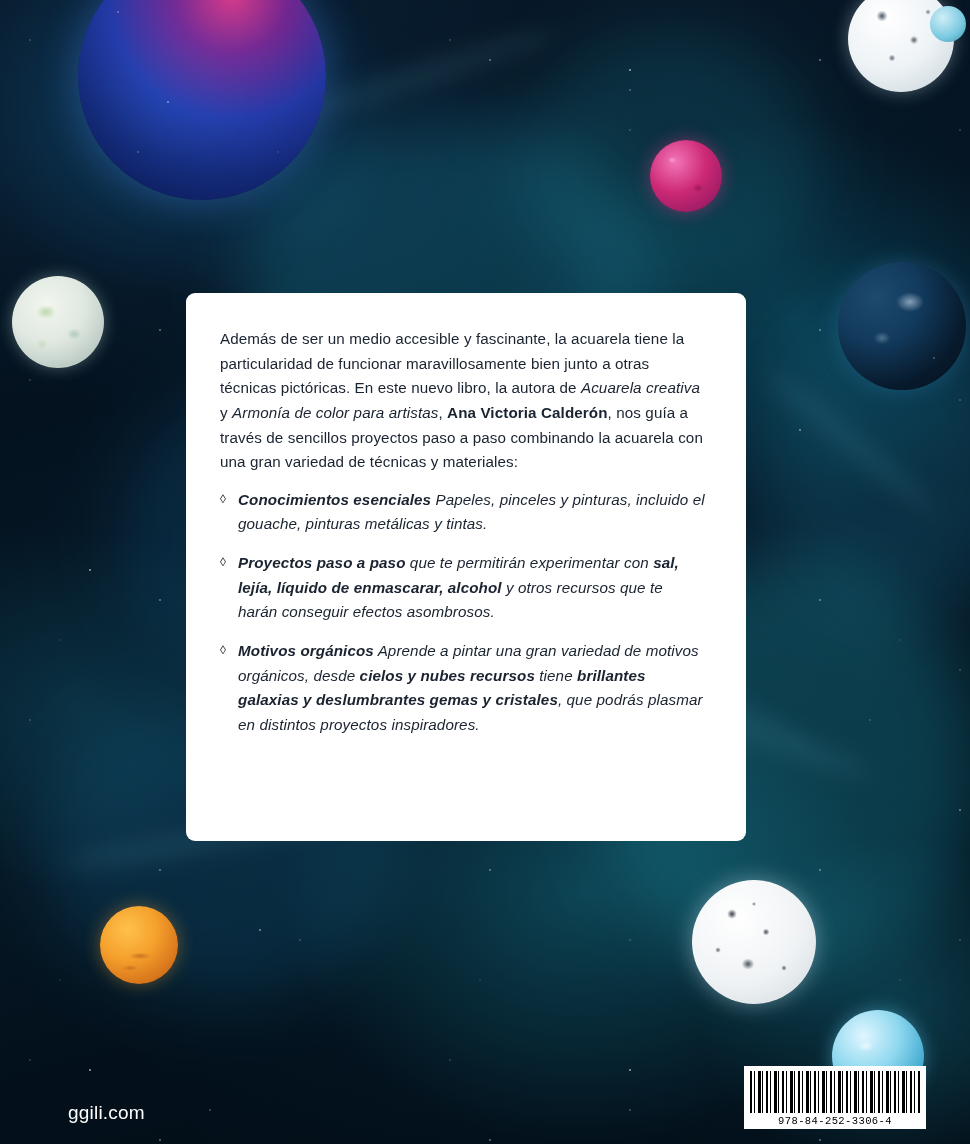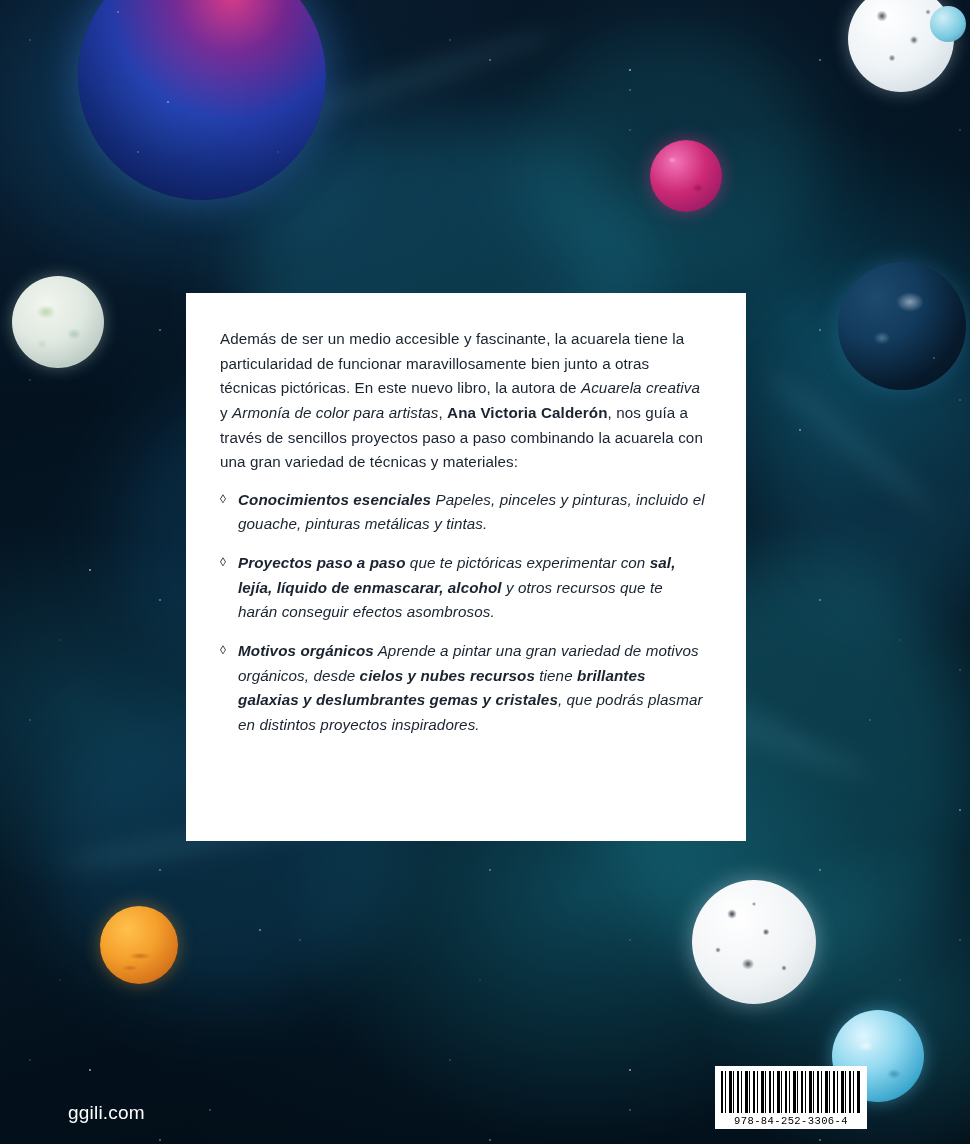--- a/index.html
+++ b/index.html
@@ -224,20 +224,21 @@
   
   #blurb-panel {
     position: absolute;
     left: 186px;
     top: 293px;
     width: 560px;
     height: 548px;
     background: #ffffff;
     box-sizing: border-box;
     padding: 34px 40px 0 34px;
+    border-radius: 9px;
   }
   #blurb-text {
     color: #1a2330;
     font-size: 15.2px;
     line-height: 1.62;
     letter-spacing: 0.1px;
   }
   #blurb-text p { margin: 0 0 13px 0; }
   .ital { font-style: italic; }
   .bold { font-weight: bold; }
@@ -259,23 +260,23 @@
     position: absolute;
     left: 68px;
     top: 1102px;
     color: #ffffff;
     font-size: 19px;
     letter-spacing: 0.2px;
     font-family: "Liberation Sans", sans-serif;
   }
   #barcode-block {
     position: absolute;
-    left: 715px;
+    left: 744px;
     top: 1066px;
-    width: 152px;
+    width: 182px;
     background: #ffffff;
     padding: 5px 6px 2px 6px;
     box-sizing: border-box;
   }
   #barcode-bars {
     height: 42px;
     width: 100%;
     background-image: repeating-linear-gradient(
       to right,
       #000 0px, #000 2px,
@@ -351,21 +352,21 @@
 
       <ul class="bullets">
 
         <li class="bullet-item">
           <span class="bullet-marker">◊</span>
           <span class="bullet-body"><span class="bold">Conocimientos esenciales</span><span> Papeles, pinceles y pinturas, incluido el gouache, pinturas metálicas y tintas.</span></span>
         </li>
 
         <li class="bullet-item">
           <span class="bullet-marker">◊</span>
-          <span class="bullet-body"><span class="bold">Proyectos paso a paso</span><span> que te pictóricas experimentar con </span><span class="bold">sal, lejía, líquido de enmascarar, alcohol</span><span> y otros recursos que te harán conseguir efectos asombrosos.</span></span>
+          <span class="bullet-body"><span class="bold">Proyectos paso a paso</span><span> que te permitirán experimentar con </span><span class="bold">sal, lejía, líquido de enmascarar, alcohol</span><span> y otros recursos que te harán conseguir efectos asombrosos.</span></span>
         </li>
 
         <li class="bullet-item">
           <span class="bullet-marker">◊</span>
           <span class="bullet-body"><span class="bold">Motivos orgánicos</span><span> Aprende a pintar una gran variedad de motivos orgánicos, desde </span><span class="bold">cielos y nubes recursos</span><span> tiene </span><span class="bold">brillantes galaxias y deslumbrantes gemas y cristales</span><span>, que podrás plasmar en distintos proyectos inspiradores.</span></span>
         </li>
 
       </ul>
 
 

